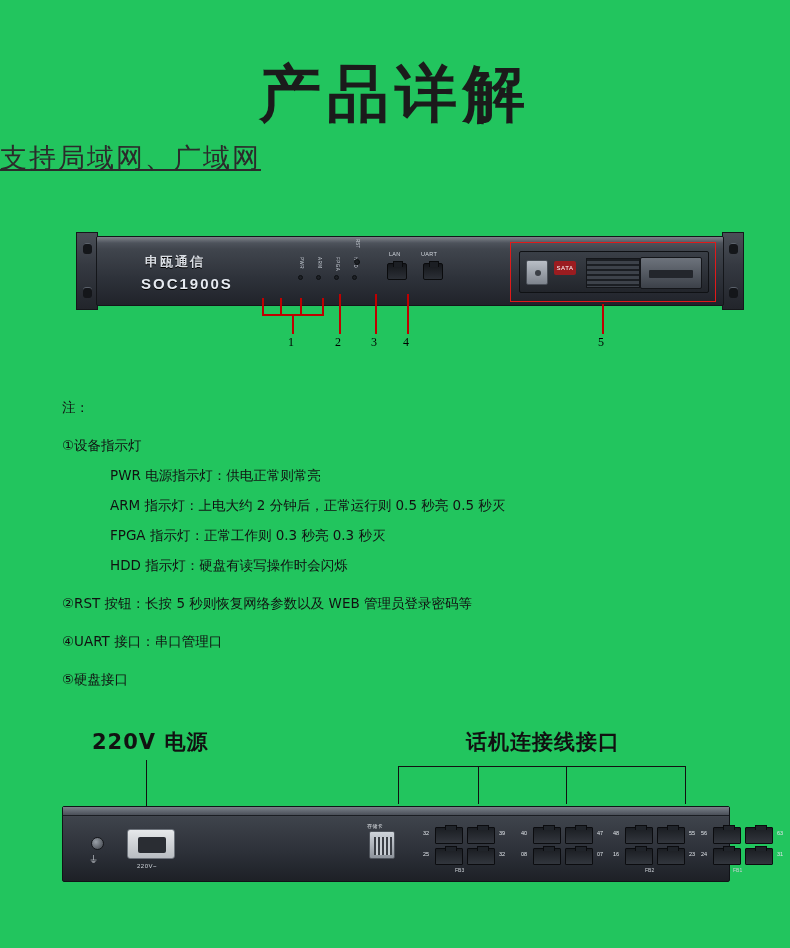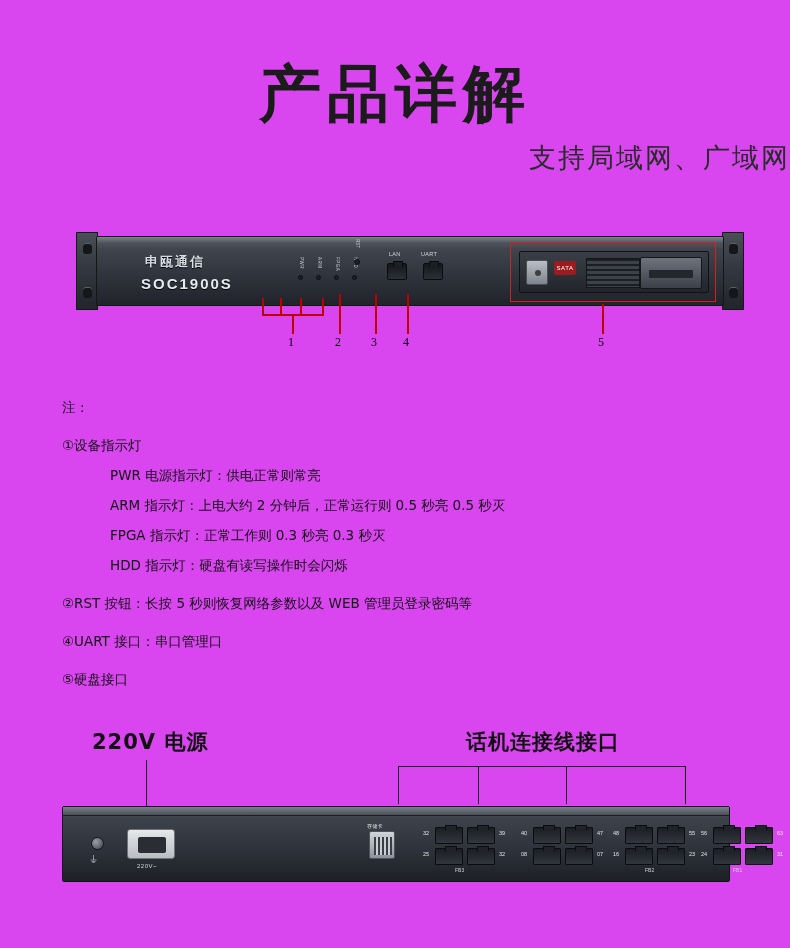--- a/index.html
+++ b/index.html
@@ -4,39 +4,40 @@
 <style>
   * { box-sizing: border-box; }
   html, body {
     margin: 0; padding: 0;
     width: 790px; height: 948px;
     background: #ffffff;
     font-family: "Liberation Sans", sans-serif;
     color: #1a1a1a;
     overflow: hidden;
   }
-  .page { position: relative; width: 790px; height: 948px; background:#d946ef; }
+  .page { position: relative; width: 790px; height: 948px; background:#22c55e; }
 
   
   .title {
     position: absolute; top: 52px; left: 0; width: 790px;
     text-align: center;
     font-size: 62px;
     font-weight: bold;
     letter-spacing: 6px;
     color: #1b1b1b;
     font-family: "DejaVu Sans", sans-serif;
   }
   .subtitle {
     position: absolute; top: 140px; left: 0; width: 790px;
-    text-align: right;
+    text-align: left;
     font-size: 27px;
     letter-spacing: 2px;
     color: #2b2b2b;
     font-family: "DejaVu Sans", sans-serif;
+    text-decoration: underline;
   }
 
   
   .front-wrap { position: absolute; left: 76px; top: 232px; width: 668px; height: 78px; }
 
   .rack-ear {
     position: absolute; top: 0; width: 22px; height: 78px;
     background: linear-gradient(180deg,#4a4f57 0%, #343840 45%, #22252b 100%);
     border: 1px solid #15171b;
   }

